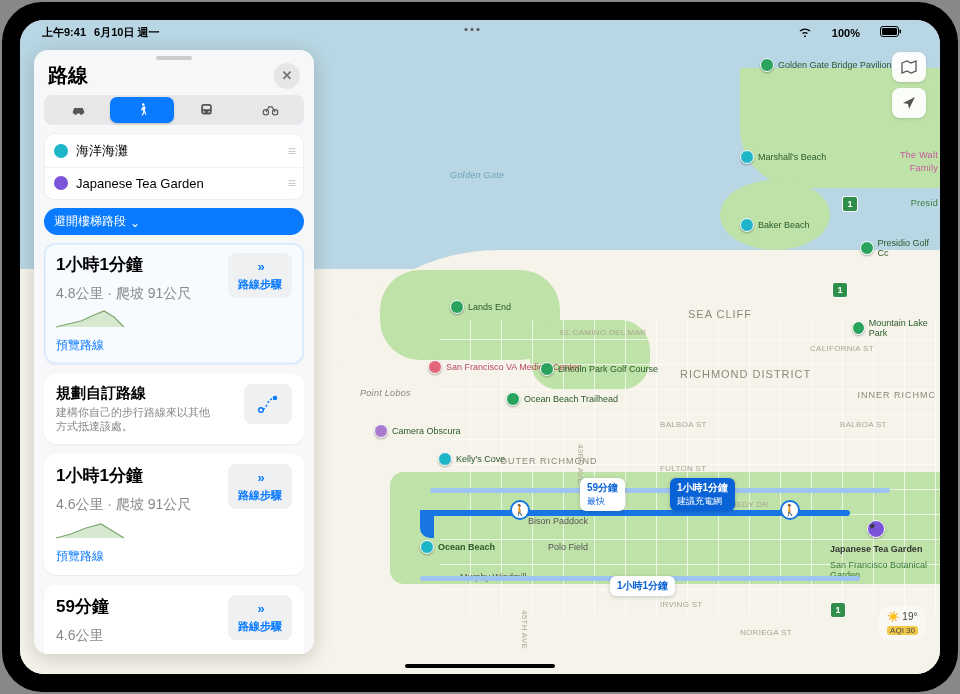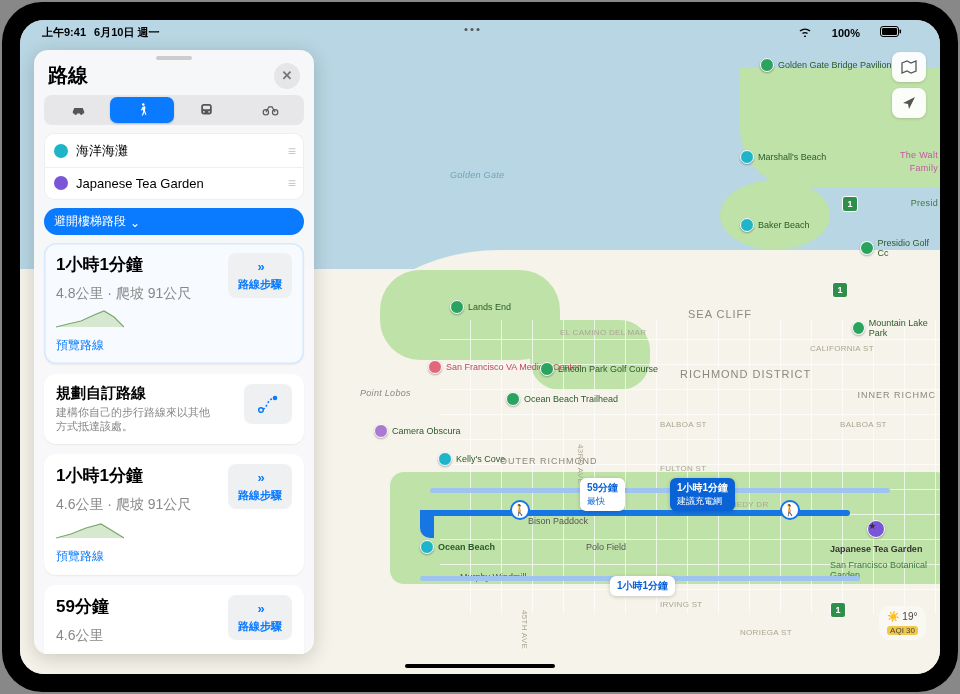--- a/index.html
+++ b/index.html
@@ -183,21 +183,21 @@
           <span>Kelly's Cove</span>
         </div>
       <div class="poi" style="top:404px;left:354px">
           <span class="dot" style="background:#a97ad0"></span>
           <span>Camera Obscura</span>
         </div>
       <span class="map-label" style="top:368px;left:340px;text-transform:none;font-style:italic;color:#888">Point Lobos</span>
       <div class="poi" style="top:496px;left:508px;color:#555">
           <span>Bison Paddock</span>
         </div>
-      <div class="poi" style="top:522px;left:566px;color:#555">
+      <div class="poi" style="top:522px;left:528px;color:#555">
           <span>Polo Field</span>
         </div>
       <div class="poi" style="top:552px;left:440px;color:#555">
           <span>Murphy Windmill</span>
         </div>
       <div class="poi" style="top:520px;left:400px">
           <span class="dot" style="background:#1fb5c9"></span>
           <span style="font-weight:600">Ocean Beach</span>
         </div>
       <div class="poi dest" style="top:500px;left:810px;flex-direction:column;align-items:center;color:#333">

